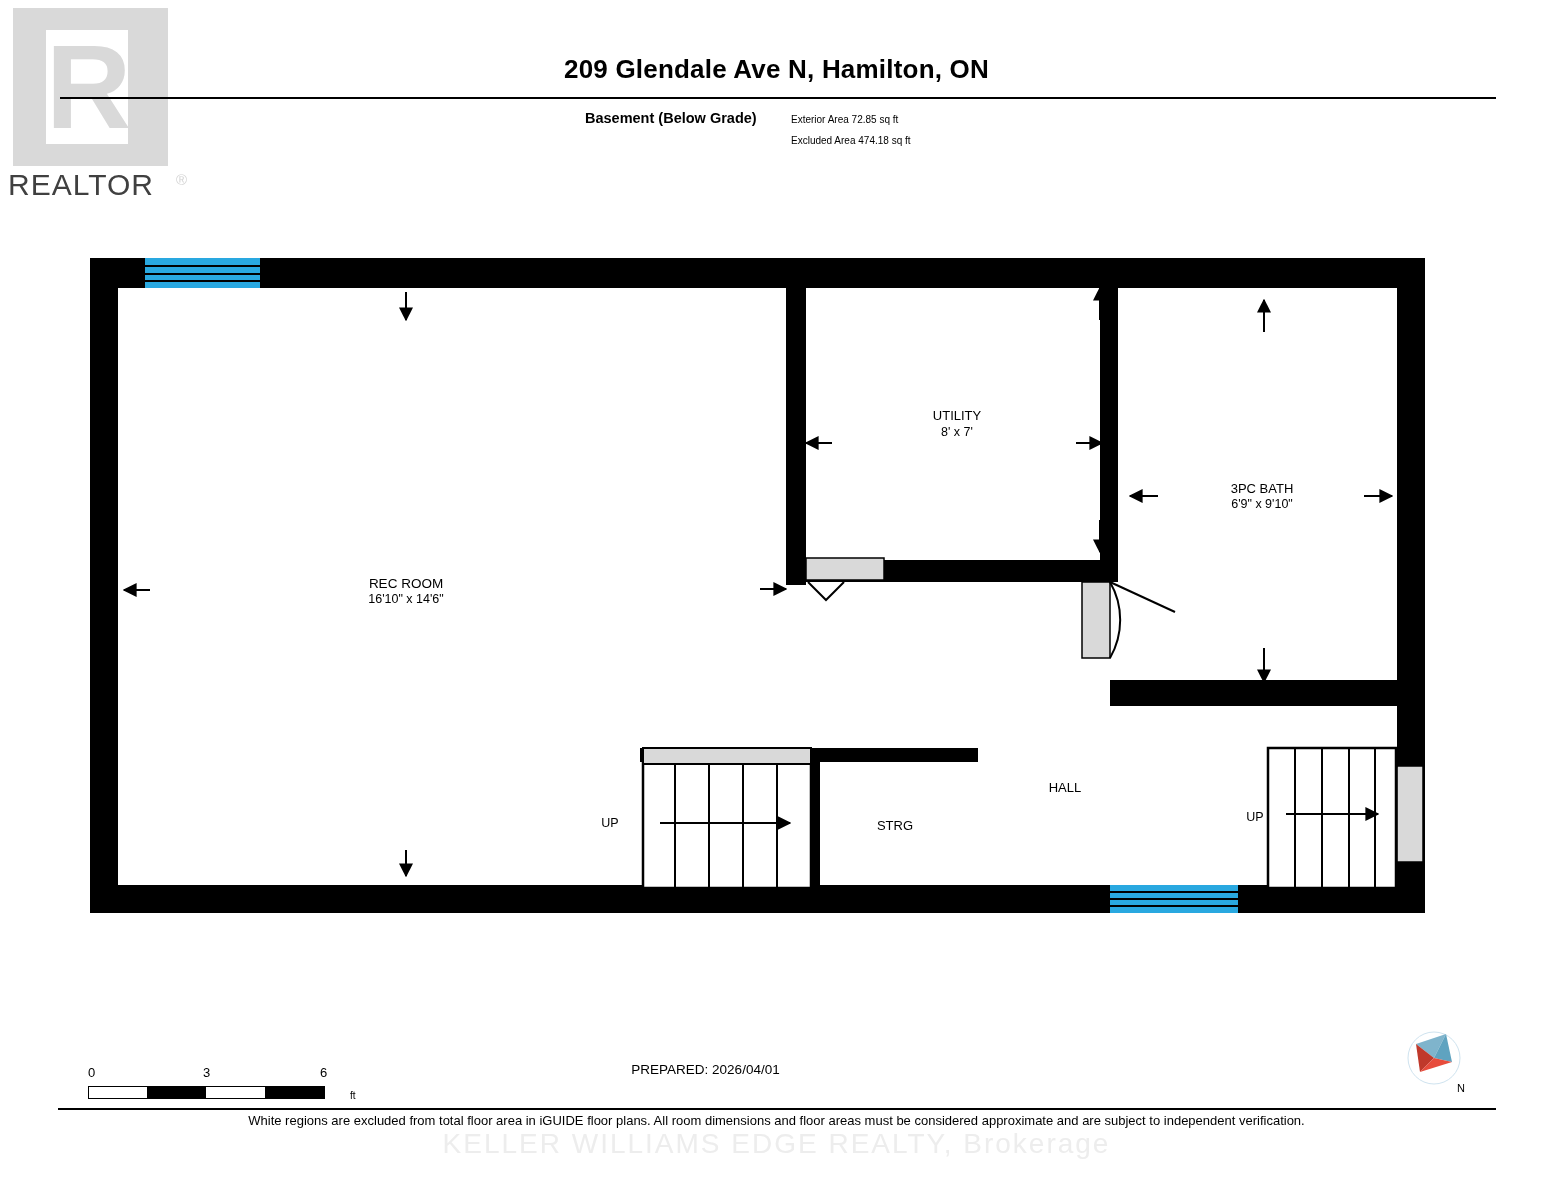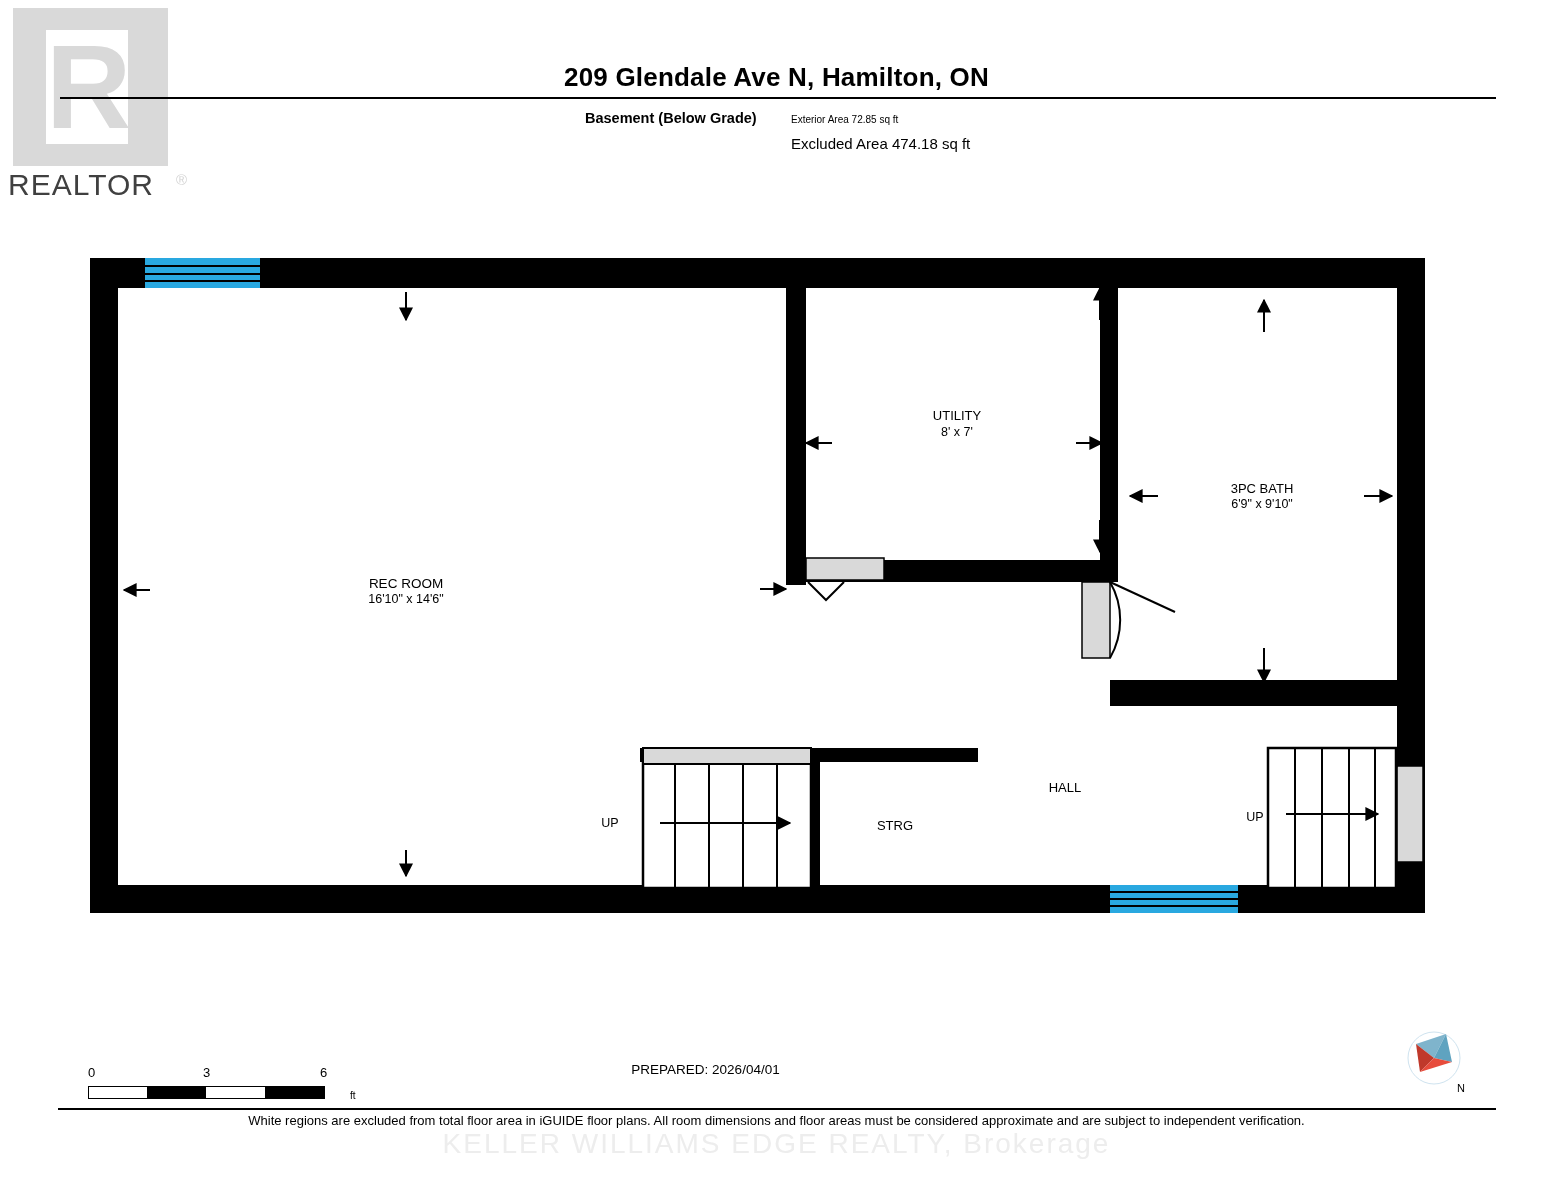--- a/index.html
+++ b/index.html
@@ -73,21 +73,20 @@
 
   .title {
     position: absolute;
     left: 0;
     top: 54px;
     width: 1553px;
     text-align: center;
     font-size: 26px;
     font-weight: bold;
     letter-spacing: 0.2px;
-    margin-top: 8px;
   }
   .title-rule {
     position: absolute;
     left: 60px;
     top: 97px;
     width: 1436px;
     height: 2px;
     background: #000000;
   }
   .subhead {
@@ -108,21 +107,21 @@
     position: absolute;
     left: 791px;
     top: 4px;
     font-size: 10px;
     text-align: center;
   }
   .subhead .line2 {
     position: absolute;
     left: 791px;
     top: 25px;
-    font-size: 15px;
+    font-size: 10px;
   }
 
   
   #plan {
     position: absolute;
     left: 0;
     top: 0;
     width: 1553px;
     height: 1200px;
   }

